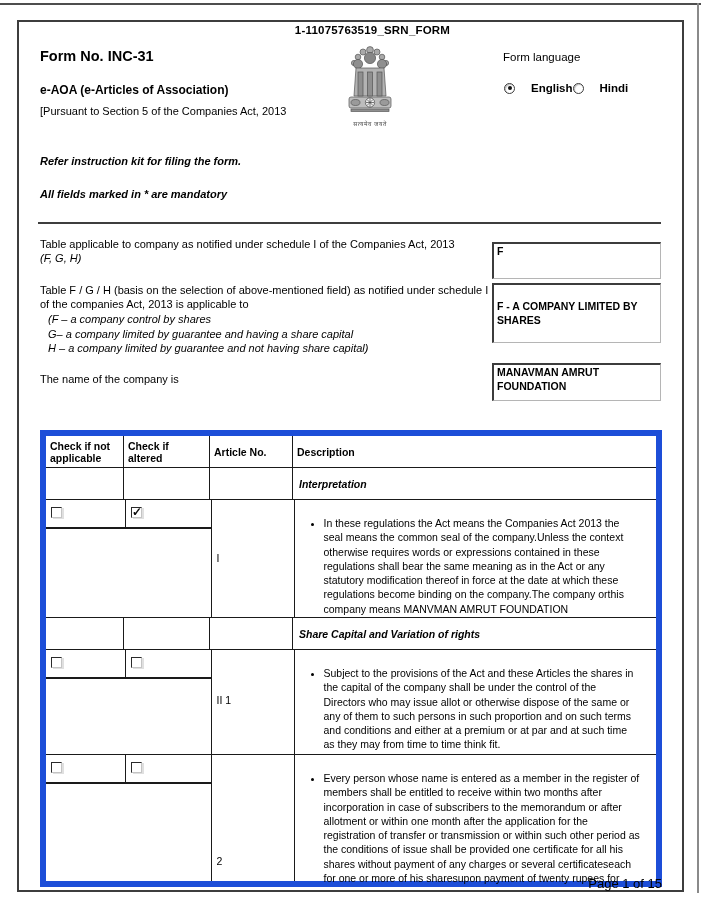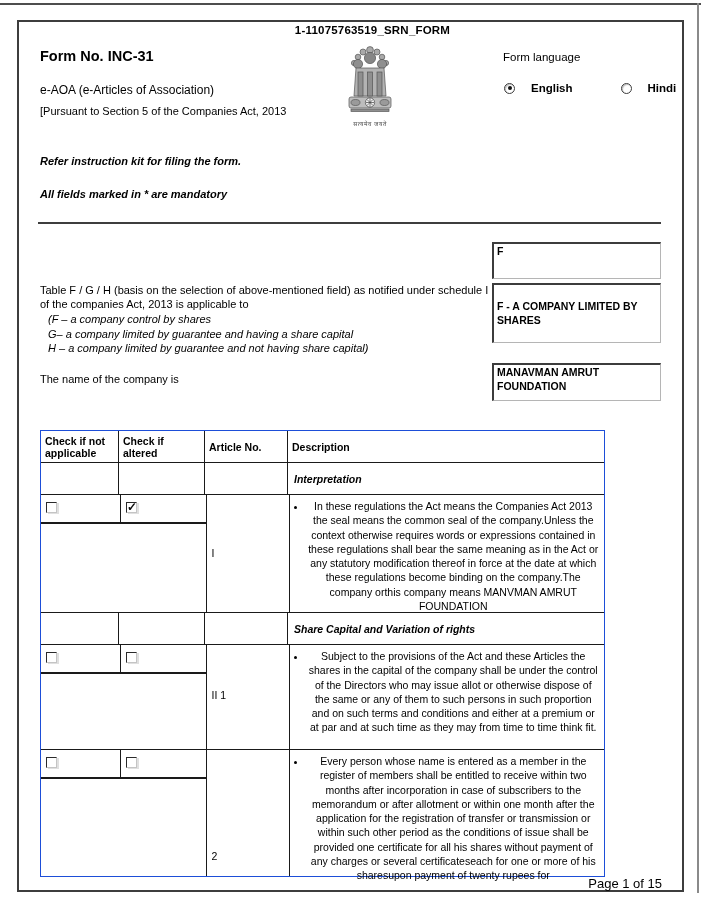--- a/index.html
+++ b/index.html
@@ -8,30 +8,30 @@
   .canvas { position: relative; width: 701px; height: 912px; background: #fff; overflow: hidden; }
 
   .top-rule   { position: absolute; left: 0; top: 3px; width: 701px; height: 2px; background: #4e4e4e; }
   .right-rule { position: absolute; left: 697px; top: 3px; width: 2px; height: 890px; background: #8a8a8a; }
   .page-frame { position: absolute; left: 17px; top: 20px; width: 667px; height: 872px; border: 2px solid #3d3d3d; background: #fff; }
 
   .abs { position: absolute; }
   .srn-title { top: 24px; left: 0; width: 701px; text-align: center; padding-left: 44px;
                font-size: 11.5px; font-weight: bold; letter-spacing: .2px; }
   .form-no   { top: 48px; left: 40px; font-size: 14.5px; font-weight: bold; }
-  .form-name { top: 83px; left: 40px; font-size: 12px; font-weight: normal; }
+  .form-name { top: 83px; left: 40px; font-size: 12px; font-weight: bold; }
   .pursuant  { top: 104px; left: 40px; font-size: 11px; line-height: 14.5px; text-align: right; }
 
   .emblem-wrap { top: 44px; left: 333px; width: 74px; text-align: center; }
   .emblem-caption { font-size: 6px; color: #4a4a4a; line-height: 7px; margin-top: 1px; letter-spacing: .5px; }
 
   .lang-label { top: 51px; left: 503px; font-size: 11.5px; }
   .radio-row  { top: 82px; left: 504px; width: 170px; display: flex; }
   .radio-item { display: flex; align-items: center; font-size: 11.5px; font-weight: bold; gap: 13px; }
-  .radio-item.second { margin-left: 48px; }
+  .radio-item.second { }
   .radio { width: 11px; height: 11px; border-radius: 50%; border: 1px solid #3c3c3c; background: #fff;
            display: inline-block; margin-right: 3px; position: relative;
            box-shadow: inset 1px 1px 1px rgba(0,0,0,.25); }
   .radio.checked::after { content: ""; position: absolute; left: 2.5px; top: 2.5px; width: 4px; height: 4px;
            border-radius: 50%; background: #111; }
 
   .note1 { top: 155px; left: 40px; font-size: 11px; font-weight: bold; font-style: italic; }
   .note2 { top: 188px; left: 40px; font-size: 11px; font-weight: bold; font-style: italic; }
   .hr-sep { top: 222px; left: 38px; width: 623px; height: 2px; background: #3d3d3d; }
 
@@ -45,21 +45,21 @@
   .field { position: absolute; left: 492px; width: 169px; background: #fff;
            border-top: 2px solid #3c3c3c; border-left: 2px solid #3c3c3c;
            border-right: 1px solid #b5b5b5; border-bottom: 1px solid #b5b5b5;
            font-size: 10.5px; font-weight: bold; line-height: 13.5px; padding: 1px 3px;
            display: flex; align-items: flex-start; }
   .field-1 { top: 242px; height: 37px; }
   .field-2 { top: 283px; height: 60px; align-items: center; }
   .field-3 { top: 363px; height: 38px; }
 
   
-  .tbl { position: absolute; left: 40px; top: 430px; width: 565px; border: 1px solid #1d4ed8; font-size: 10.5px; }
+  .tbl { position: absolute; left: 40px; top: 430px; width: 622px; border: 6px solid #1d4ed8; font-size: 10.5px; }
   .row { display: flex; border-bottom: 1.5px solid #1a1a1a; }
   .row:last-child { border-bottom: none; }
   .c1 { width: 78px; }  .c2 { width: 86px; }  .c3 { width: 83px; }  .c4 { flex: 1; }
   .cell { border-right: 1.5px solid #1a1a1a; }
   .cell:last-child, .c4 { border-right: none; }
 
   .hdr-row { height: 32px; }
   .hdr-row .cell { display: flex; align-items: center; padding: 2px 4px; font-weight: bold; line-height: 12px; }
 
   .sec-row { height: 32px; }
@@ -74,21 +74,21 @@
               box-shadow: 2px 1px 0 rgba(0,0,0,.12); }
   .checkbox.checked::after { content: "\2713"; position: absolute; left: 0.5px; top: -3.5px;
               font-size: 12px; font-weight: bold; color: #0a0a0a; }
 
   .artno { width: 83px; border-right: 1.5px solid #1a1a1a; padding-left: 5px; font-size: 10.5px; }
   .row-i   { height: 118px; } .row-i   .artno { padding-top: 52px; }
   .row-ii1 { height: 105px; } .row-ii1 .artno { padding-top: 44px; }
   .row-2   { height: 126px; } .row-2   .artno { padding-top: 100px; }
 
   .desc { flex: 1; padding: 4px 4px 4px 0; }
-  .desc ul { margin: 0; padding-left: 17px; list-style: disc; text-align: center; }
+  .desc ul { margin: 12px; padding-left: 17px; list-style: disc; }
   .desc li { line-height: 14.3px; font-size: 10.5px; }
 
   .page-footer { top: 876px; left: 40px; width: 622px; text-align: right; font-size: 13px; }
 </style>
 </head>
 <body>
 
 <div class="canvas">
   <div class="top-rule"></div>
   <div class="right-rule"></div>
@@ -148,20 +148,24 @@
     <div class="radio-item second">
       <span class="radio"></span>
       <span>Hindi</span>
     </div>
   </div>
 
   <div class="abs note1">Refer instruction kit for filing the form.</div>
   <div class="abs note2">All fields marked in * are mandatory</div>
   <div class="abs hr-sep"></div>
 
+  <div class="abs q1 q-label">
+    <span>Table applicable to company as notified under schedule I of the Companies Act, 2013</span>
+    <div class="hint">(F, G, H)</div>
+  </div>
   <div class="field field-1">
     <span>F</span>
   </div>
 
   <div class="abs q2 q-label">
     <span>Table F / G / H (basis on the selection of above-mentioned field) as notified under schedule I of the companies Act, 2013 is applicable to</span>
     <div class="opts">
       <div>(F – a company control by shares</div>
       <div>G– a company limited by guarantee and having a share capital</div>
       <div>H – a company limited by guarantee and not having share capital)</div>

